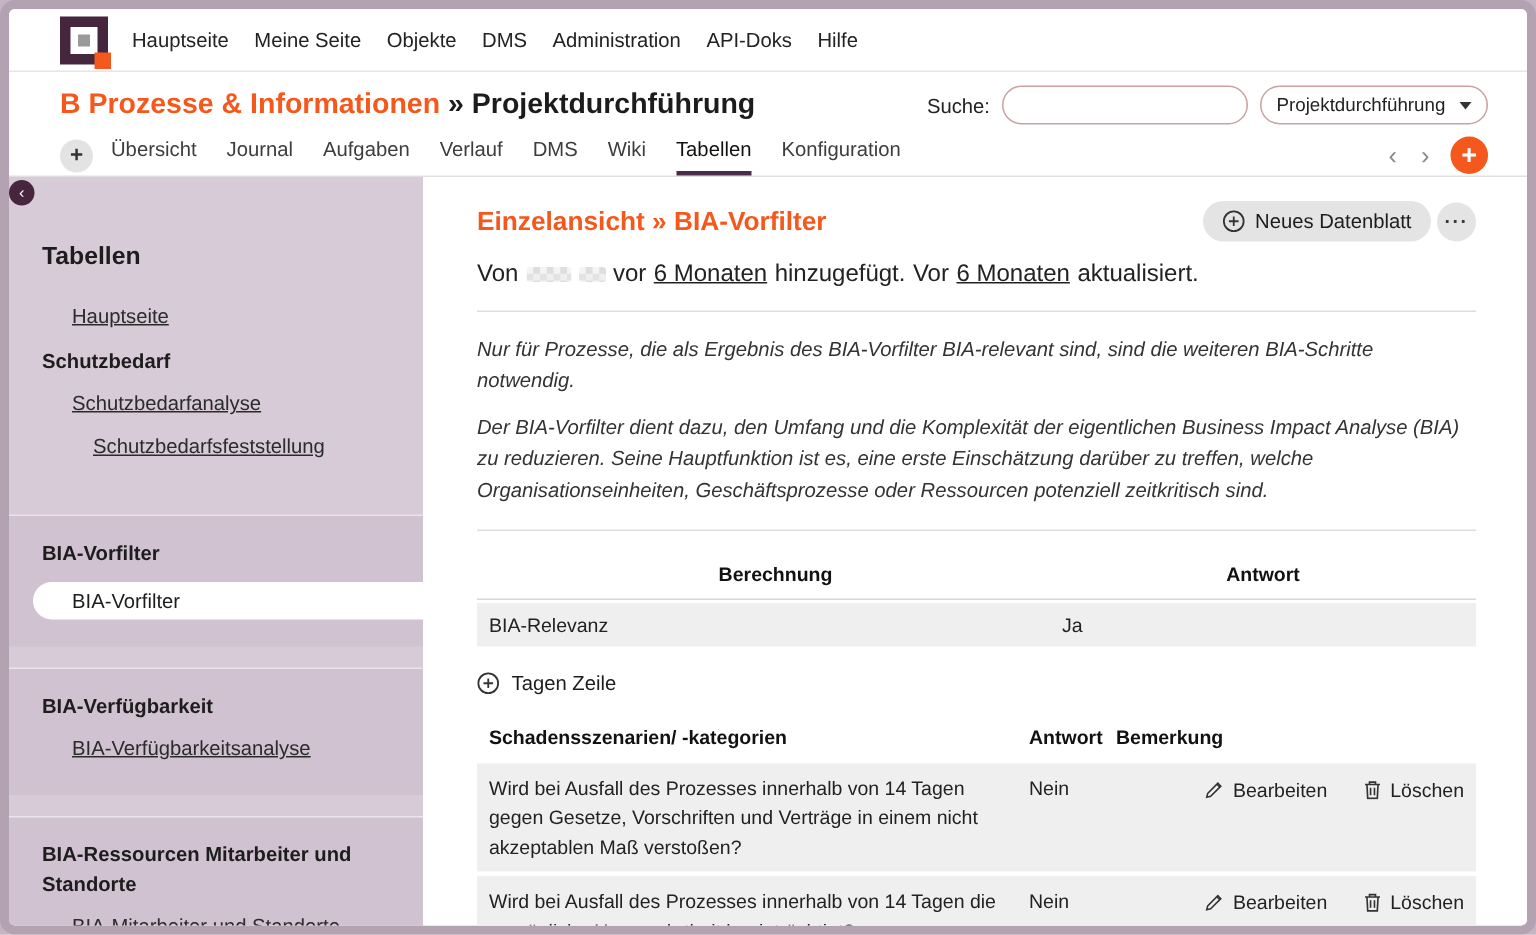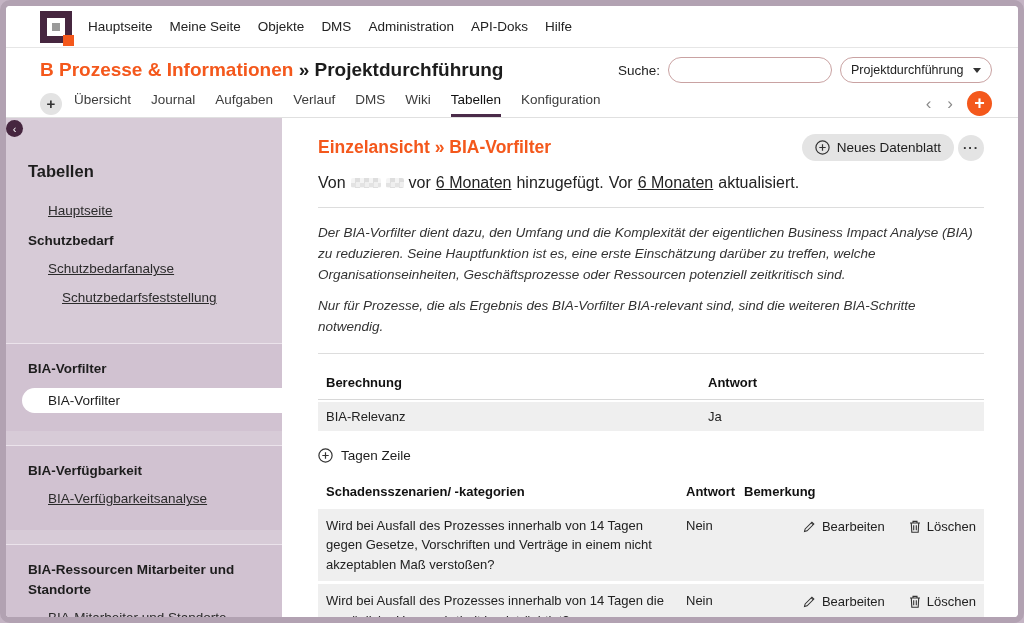--- a/index.html
+++ b/index.html
@@ -70,21 +70,21 @@
     display:flex; align-items:center; gap:7px; cursor:pointer; font-family:inherit; }
   .circle-btn { width:26px; height:26px; border-radius:50%; background:#e4e4e4; color:#333; font-size:13px; font-weight:bold;
     display:flex; align-items:center; justify-content:center; cursor:pointer; letter-spacing:1px; }
   .meta-line { margin-top:13px; font-size:16px; color:#222; display:flex; align-items:center; gap:5px; flex-wrap:wrap; }
   .meta-line .lnk { text-decoration:underline; cursor:pointer; }
   hr.sep { border:none; border-top:1px solid #ddd; margin:15px 0; }
   .desc p { font-style:italic; font-size:13.5px; color:#333; line-height:1.55; margin-bottom:10px; }
   
   .calc-table { margin-top:2px; }
   .calc-header { display:grid; grid-template-columns:382px 1fr; padding:6px 8px 9px; font-size:13px; font-weight:bold; color:#111;
-    border-bottom:1px solid #d8d8d8; }
+    border-bottom:1px solid #d8d8d8;text-align:center; }
   .calc-row { display:grid; grid-template-columns:382px 1fr; padding:7px 8px; font-size:13px; color:#222; background:#efefef; margin-top:2px; }
   .new-row { display:flex; align-items:center; gap:8px; font-size:13.5px; color:#1d1d1d; margin:17px 0 15px; cursor:pointer; width:fit-content; }
   .scen-header { display:grid; grid-template-columns:360px 58px 1fr; padding:6px 8px 10px; font-size:13px; font-weight:bold; color:#111; }
   .scen-row { display:grid; grid-template-columns:360px 58px 1fr auto; padding:7px 8px; font-size:13px; color:#222;
     background:#efefef; margin-bottom:3px; line-height:1.5; align-items:start; }
   .scen-q { padding-right:14px; }
   .row-actions { display:flex; align-items:flex-start; gap:24px; padding-top:1px; }
   .action { display:flex; align-items:center; gap:6px; cursor:pointer; white-space:nowrap; color:#222; }
   .icon-svg { display:inline-flex; }
 </style>
@@ -199,22 +199,22 @@
         <span class="lnk">6 Monaten</span>
         <span>hinzugefügt.</span>
         <span>Vor</span>
         <span class="lnk">6 Monaten</span>
         <span>aktualisiert.</span>
       </div>
 
       <hr class="sep">
 
       <div class="desc">
+        <p>Nur für Prozesse, die als Ergebnis des BIA-Vorfilter BIA-relevant sind, sind die weiteren BIA-Schritte notwendig.</p>
         <p>Der BIA-Vorfilter dient dazu, den Umfang und die Komplexität der eigentlichen Business Impact Analyse (BIA) zu reduzieren. Seine Hauptfunktion ist es, eine erste Einschätzung darüber zu treffen, welche Organisationseinheiten, Geschäftsprozesse oder Ressourcen potenziell zeitkritisch sind.</p>
-        <p>Nur für Prozesse, die als Ergebnis des BIA-Vorfilter BIA-relevant sind, sind die weiteren BIA-Schritte notwendig.</p>
       </div>
 
       <hr class="sep">
 
       <div class="calc-table">
         <div class="calc-header">
           <span>Berechnung</span>
           <span>Antwort</span>
         </div>
         <div class="calc-row">

